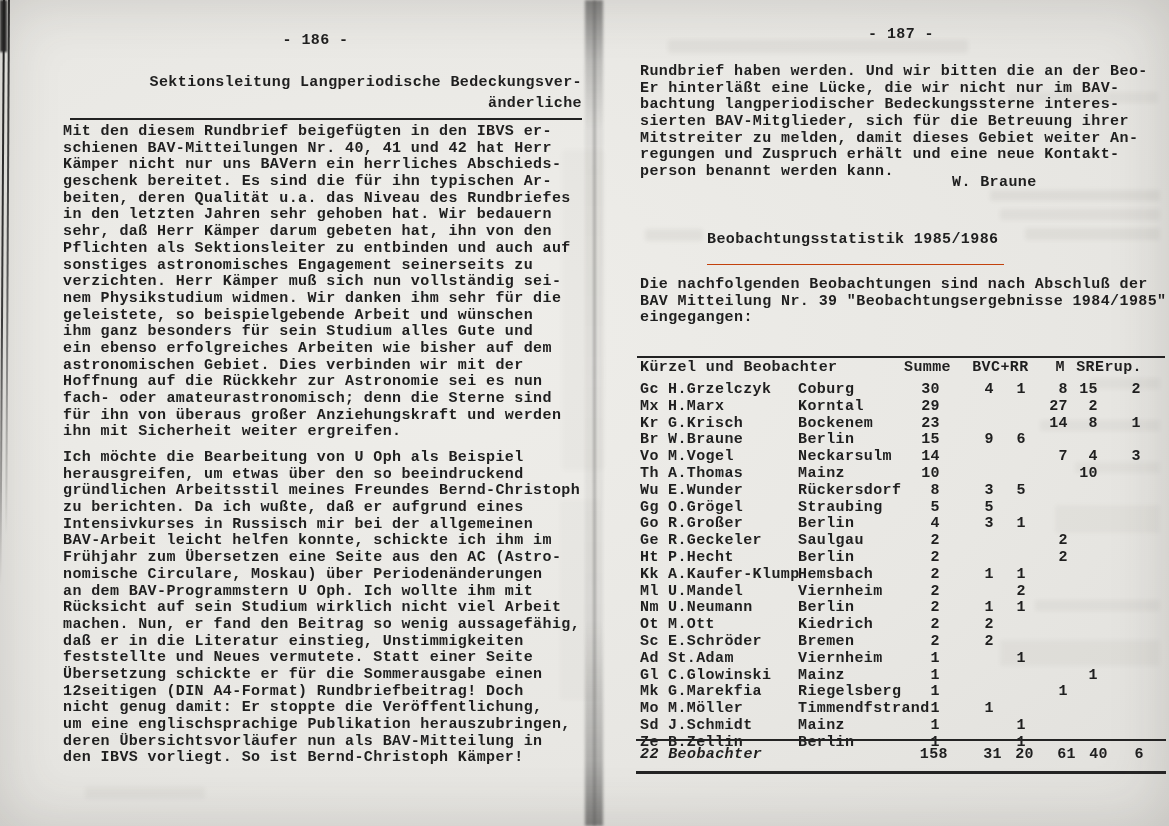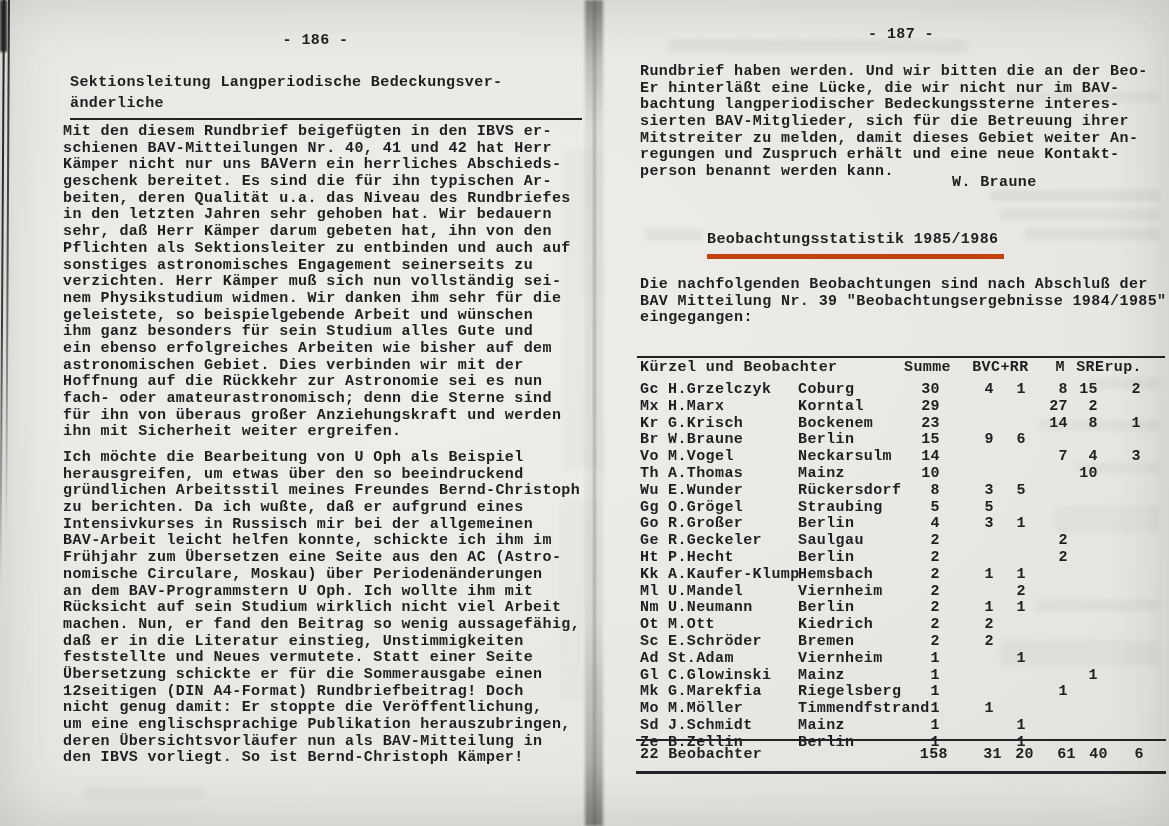--- a/index.html
+++ b/index.html
@@ -9,40 +9,40 @@
     background-image:radial-gradient(ellipse at 35% 40%, #efeeea 0%, #e8e7e3 60%, #e1e0dc 100%);
     font-family:"Liberation Mono","DejaVu Sans Mono",monospace;
     font-weight:700;color:#1f1f1f;font-size:15px;letter-spacing:0.4px;
   }
   .page{position:absolute;top:0;height:826px;}
   .page.left{left:8px;width:592px;}
   .page.right{left:592px;width:577px;}
   .pagenum{position:absolute;text-align:center;white-space:pre;}
   .para{position:absolute;}
   .tline{height:16.7px;line-height:16.7px;white-space:pre;}
-  .heading-block{position:absolute;text-align:left;border-bottom:2px solid #222;padding-bottom:4px;}
+  .heading-block{position:absolute;text-align:right;border-bottom:2px solid #222;padding-bottom:4px;}
   .heading-block .hline{height:21px;line-height:21px;white-space:pre;}
-  .inline-heading{position:absolute;border-bottom:5px solid #c2410c;padding-bottom:6px;padding-right:6px;white-space:pre;}
+  .inline-heading{position:absolute;border-bottom:1px solid #c2410c;padding-bottom:16px;padding-right:6px;white-space:pre;}
   .signature{position:absolute;white-space:pre;}
 
   
   .thead{position:absolute;left:637px;top:334px;width:528px;height:22px;
          display:grid;grid-template-columns:28px 130px 109px 33px 54px 32px 42px 30px 43px;
          border-bottom:2px solid #222;}
   .thead .hc{white-space:pre;line-height:19px;margin-top:24px;}
   .thead .obs{grid-column:1 / span 3;padding-left:3px;}
   .num{text-align:right;white-space:pre;}
   .rows{position:absolute;left:640px;top:362px;width:522px;margin-top:20px;}
   .trow{display:grid;grid-template-columns:28px 130px 109px 33px 54px 32px 42px 30px 43px;
         height:16.8px;line-height:16.8px;}
   .trow .c{white-space:pre;}
   .rule{position:absolute;background:#242424;}
   .totals{position:absolute;left:640px;top:746px;width:526px;height:18px;line-height:18px;
           display:grid;grid-template-columns:28px 130px 109px 41px 54px 32px 42px 32px 36px;}
-  .totals .label{grid-column:1 / span 3;white-space:pre;}
+  .totals .label{grid-column:1 / span 3;white-space:pre;font-style:italic;}
 
   
   .gutter{position:absolute;left:585px;top:0;width:18px;height:826px;pointer-events:none;
     background:linear-gradient(to bottom,
       rgba(45,45,45,.55) 0px, rgba(80,80,80,.30) 60px, rgba(120,120,120,.12) 130px,
       rgba(135,135,135,.09) 45%, rgba(120,120,120,.12) 75%, rgba(70,70,70,.35) 92%,
       rgba(45,45,45,.55) 100%);
     filter:blur(1.5px);}
   .gutter-core{position:absolute;left:593px;top:0;width:3px;height:826px;
     background:rgba(80,80,80,.30);filter:blur(1px);}

